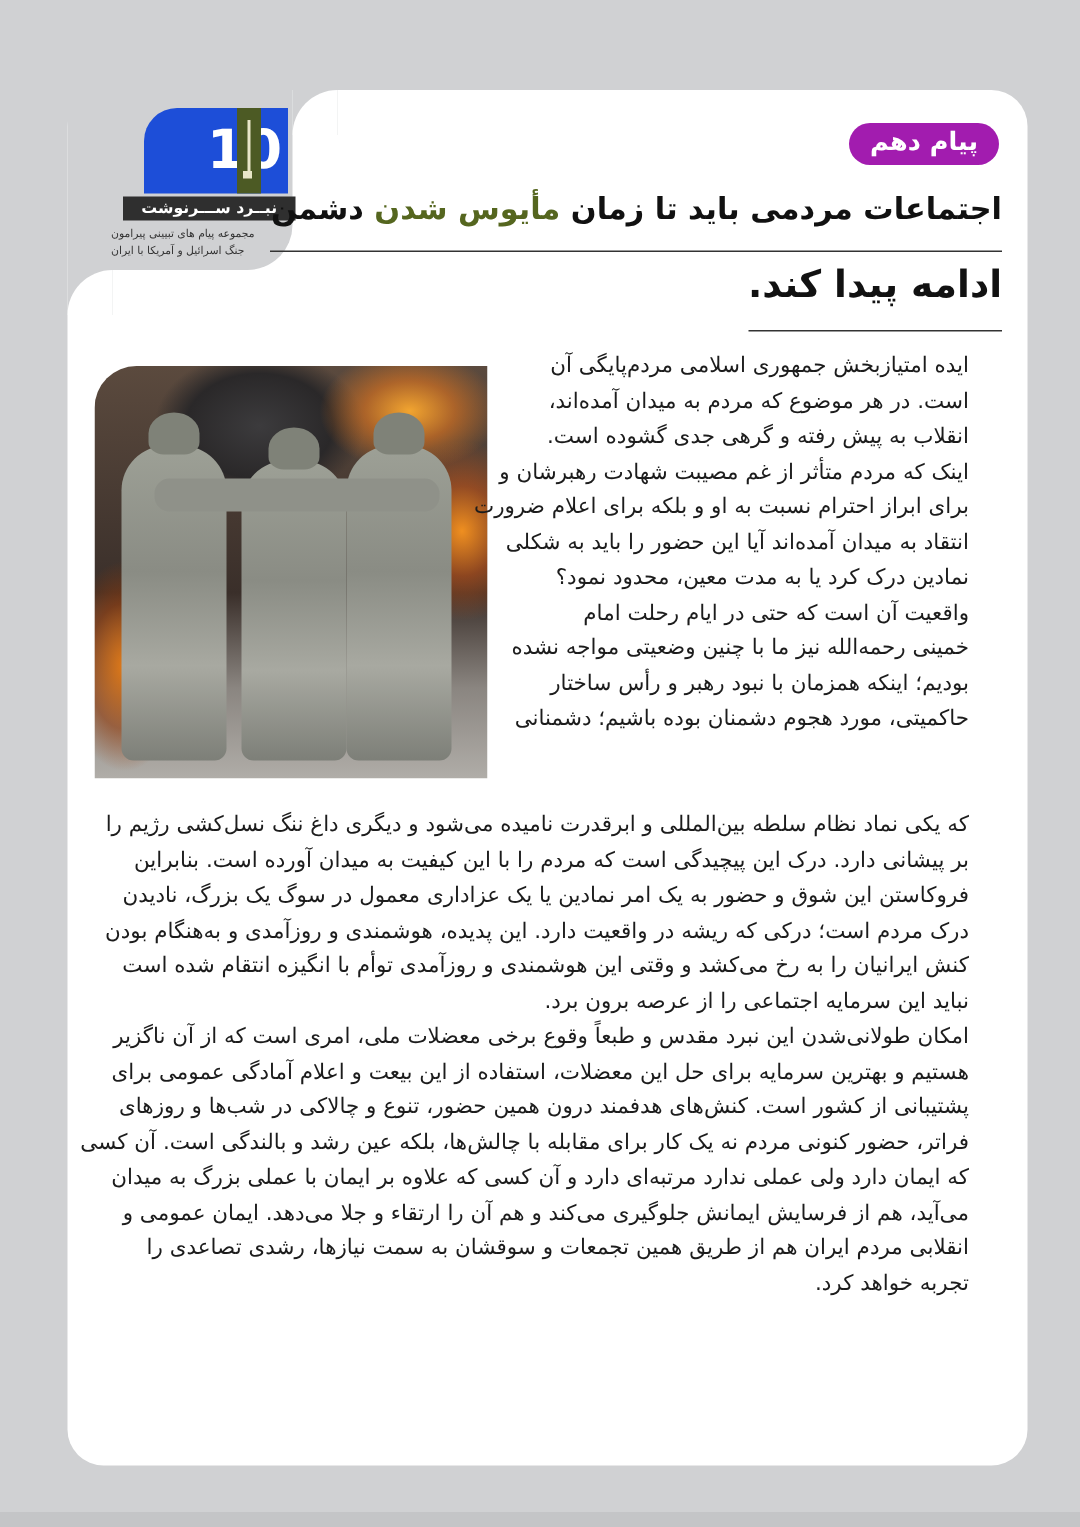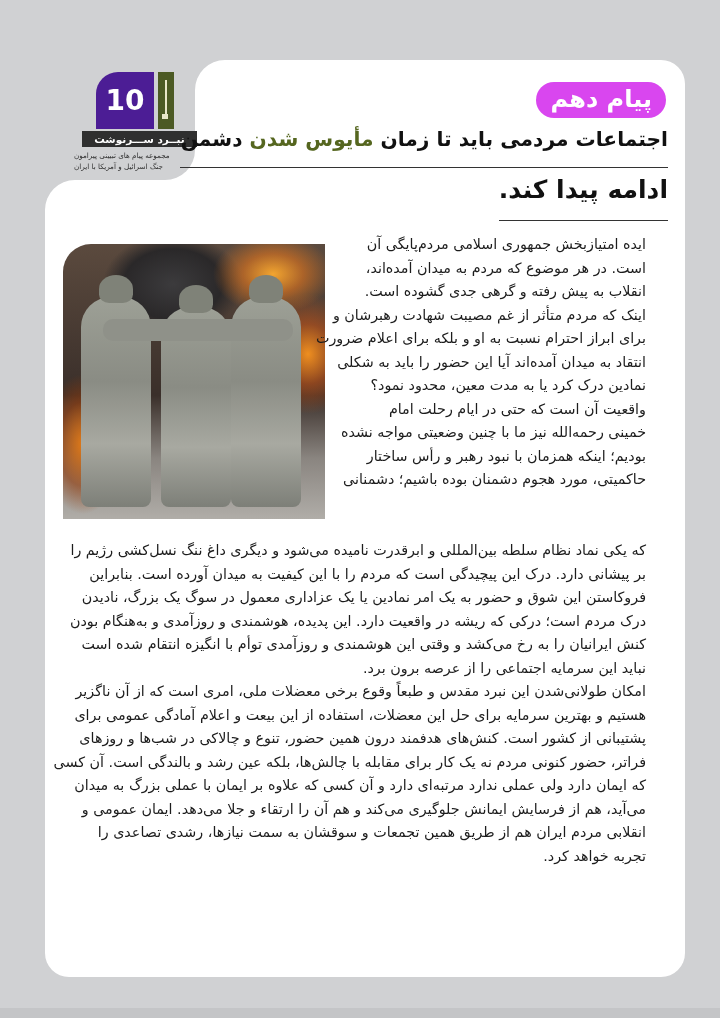--- a/index.html
+++ b/index.html
@@ -36,24 +36,24 @@
     }
     .bottom-strip {
       position:absolute; left:0; top:1008px; width:720px; height:10px;
       background:#c4c5c7;
     }
 
     
     .logo { position:absolute; left:82px; top:72px; width:120px; }
     .logo-box {
       position:absolute; left:14px; top:0; width:58px; height:57px;
-      background:#4c1d95; border-top-left-radius:22px;
-      color:#fff; font-weight:bold; font-size:28px;
+      background:#1d4ed8; border-top-left-radius:22px;
+      color:#fff; font-weight:bold; font-size:36px;
       display:flex; align-items:center; justify-content:center;
-      font-family:"DejaVu Sans", sans-serif; direction:ltr;
+      font-family:"DejaVu Sans", sans-serif; direction:ltr;padding-left:38px;
     }
     .logo-side {
       position:absolute; left:76px; top:0; width:16px; height:57px;
       background:#4c5a24;
     }
     .logo-side span {
       position:absolute; left:7px; top:8px; width:2px; height:38px; background:#e8e6c8;
     }
     .logo-side span::after {
       content:""; position:absolute; left:-3px; top:34px; width:6px; height:5px; background:#e8e6c8;
@@ -64,22 +64,22 @@
       text-align:center; line-height:16px; letter-spacing:1px;
     }
     .logo-sub {
       position:absolute; left:-8px; top:78px; width:124px;
       font-size:7.2px; line-height:11px; color:#333; text-align:left;
     }
 
     
     .badge {
       position:absolute; right:54px; top:82px;
-      background:#d946ef; color:#fff; border-radius:18px;
-      padding:3px 14px 5px 14px; font-size:24px; font-weight:bold;
+      background:#a21caf; color:#fff; border-radius:18px;
+      padding:3px 14px 5px 14px; font-size:17px; font-weight:bold;
     }
     .title-line {
       position:absolute; right:52px; font-family:"DejaVu Sans", sans-serif;
       font-weight:bold; font-size:25px; color:#111; white-space:nowrap;
       border-bottom:1.5px solid #333; padding-bottom:16px;
     }
     .title-line.l1 { top:127px; width:488px; text-align:right; }
     .title-line.l2 { top:175px; }
     .title-hl { color:#55661f; }
 

